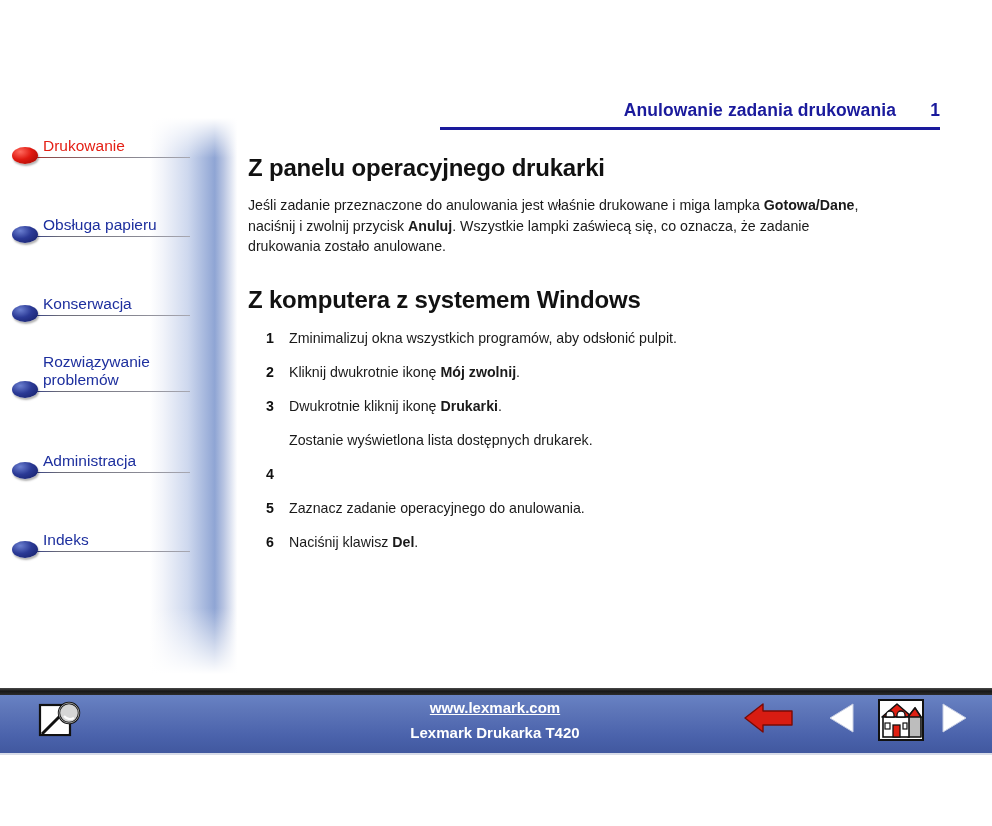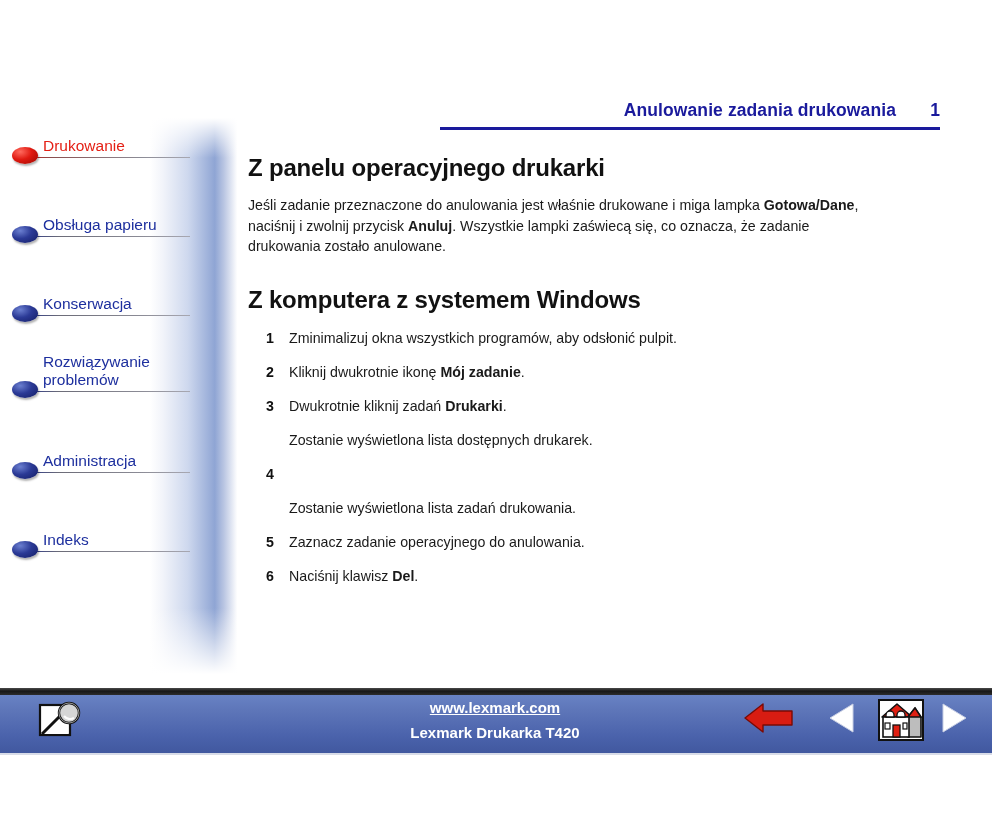--- a/index.html
+++ b/index.html
@@ -320,41 +320,37 @@
 
     <ol class="steps">
 
       <li class="step-row">
         <span class="step-num">1</span>
         <span class="step-text"><span>Zminimalizuj okna wszystkich programów, aby odsłonić pulpit.</span><b></b><span></span></span>
       </li>
 
       <li class="step-row">
         <span class="step-num">2</span>
-        <span class="step-text"><span>Kliknij dwukrotnie ikonę </span><b>Mój zadanie</b><span>.</span></span>
+        <span class="step-text"><span>Kliknij dwukrotnie ikonę </span><b>Mój zwolnij</b><span>.</span></span>
       </li>
 
       <li class="step-row">
         <span class="step-num">3</span>
-        <span class="step-text"><span>Dwukrotnie kliknij zadań </span><b>Drukarki</b><span>.</span></span>
+        <span class="step-text"><span>Dwukrotnie kliknij ikonę </span><b>Drukarki</b><span>.</span></span>
       </li>
 
       <li class="step-row continuation">
         <span class="step-num"></span>
         <span class="step-text"><span>Zostanie wyświetlona lista dostępnych drukarek.</span><b></b><span></span></span>
       </li>
 
       <li class="step-row">
         <span class="step-num">4</span>
       </li>
 
-      <li class="step-row continuation">
-        <span class="step-num"></span>
-        <span class="step-text"><span>Zostanie wyświetlona lista zadań drukowania.</span><b></b><span></span></span>
-      </li>
 
       <li class="step-row">
         <span class="step-num">5</span>
         <span class="step-text"><span>Zaznacz zadanie operacyjnego do anulowania.</span><b></b><span></span></span>
       </li>
 
       <li class="step-row">
         <span class="step-num">6</span>
         <span class="step-text"><span>Naciśnij klawisz </span><b>Del</b><span>.</span></span>
       </li>

